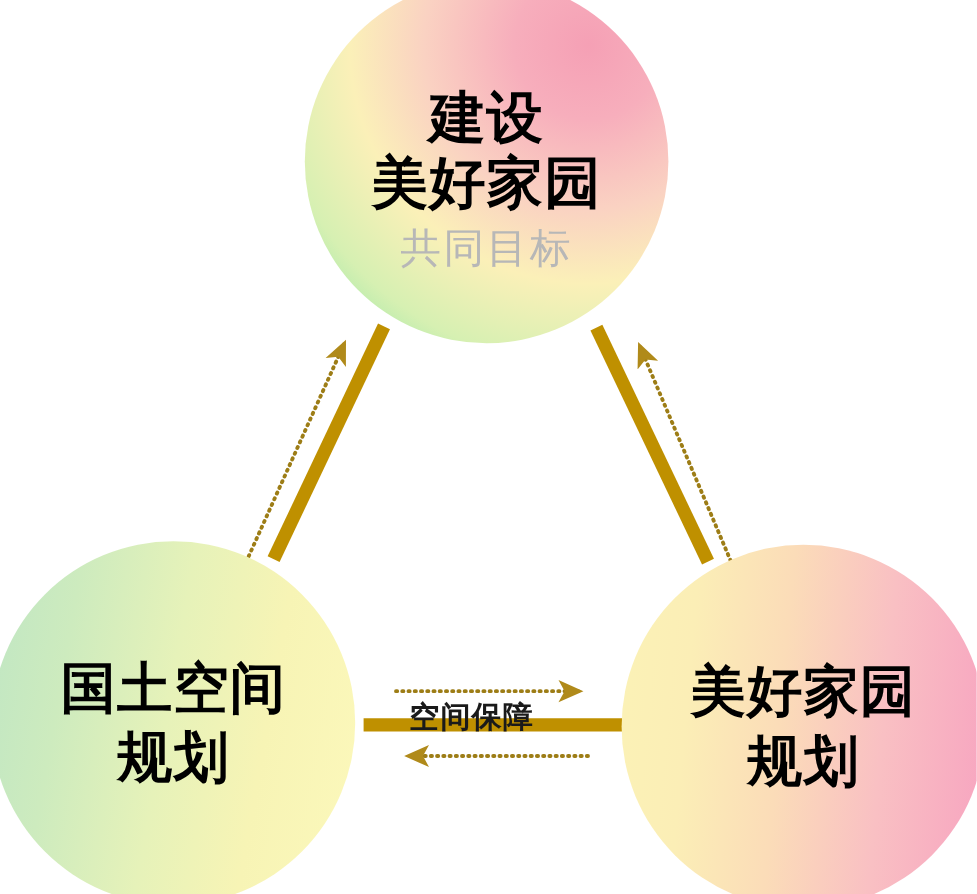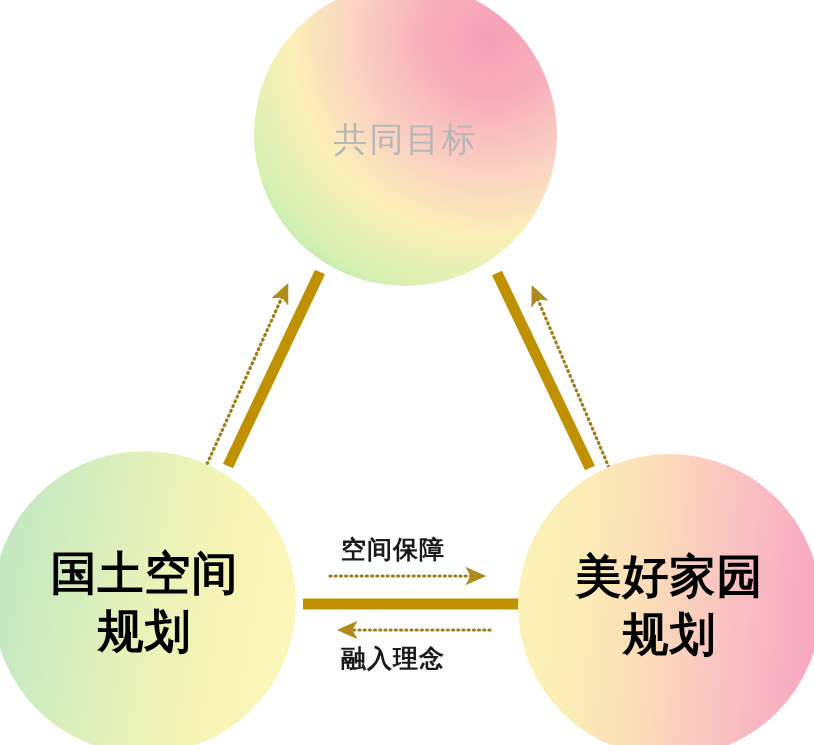--- a/index.html
+++ b/index.html
@@ -89,20 +89,21 @@
     letter-spacing: 1px;
   }
   .edge-label {
     position: absolute;
     font-size: 25px;
     font-weight: 700;
     color: #1a1a1a;
     letter-spacing: 1px;
     white-space: nowrap;
     z-index: 4;
+    margin-top: 48px;
   }
   #label-forward {
     left: 341px;
     top: 533px;
   }
   #label-backward {
     left: 341px;
     top: 642px;
   }
 </style>
@@ -127,33 +128,36 @@
     <line x1="203" y1="473" x2="287" y2="286" stroke="#9d7d16" stroke-width="3.2" stroke-dasharray="1 4.2" stroke-linecap="round" marker-end="url(#arrow-solid)"></line>
 
     <line x1="613" y1="477" x2="533" y2="288" stroke="#9d7d16" stroke-width="3.2" stroke-dasharray="1 4.2" stroke-linecap="round" marker-end="url(#arrow-solid)"></line>
 
     <line x1="330" y1="576" x2="483" y2="576" stroke="#9d7d16" stroke-width="3.2" stroke-dasharray="1 4.2" stroke-linecap="round" marker-end="url(#arrow-solid)"></line>
 
     <line x1="490" y1="630" x2="340" y2="630" stroke="#9d7d16" stroke-width="3.2" stroke-dasharray="1 4.2" stroke-linecap="round" marker-end="url(#arrow-solid)"></line>
   </svg>
 
   <div class="node" id="node-goal">
+    <div class="node-title">
+      <div>建设</div>
+      <div>美好家园</div>
+    </div>
     <div class="node-sub">共同目标</div>
   </div>
 
   <div class="node" id="node-landplan">
     <div class="node-title">
       <div>国土空间</div>
       <div>规划</div>
     </div>
   </div>
 
   <div class="node" id="node-rural">
     <div class="node-title">
       <div>美好家园</div>
       <div>规划</div>
     </div>
   </div>
 
   <div class="edge-label" id="label-forward">空间保障</div>
-  <div class="edge-label" id="label-backward">融入理念</div>
 
 </div>
 
 </body></html>

